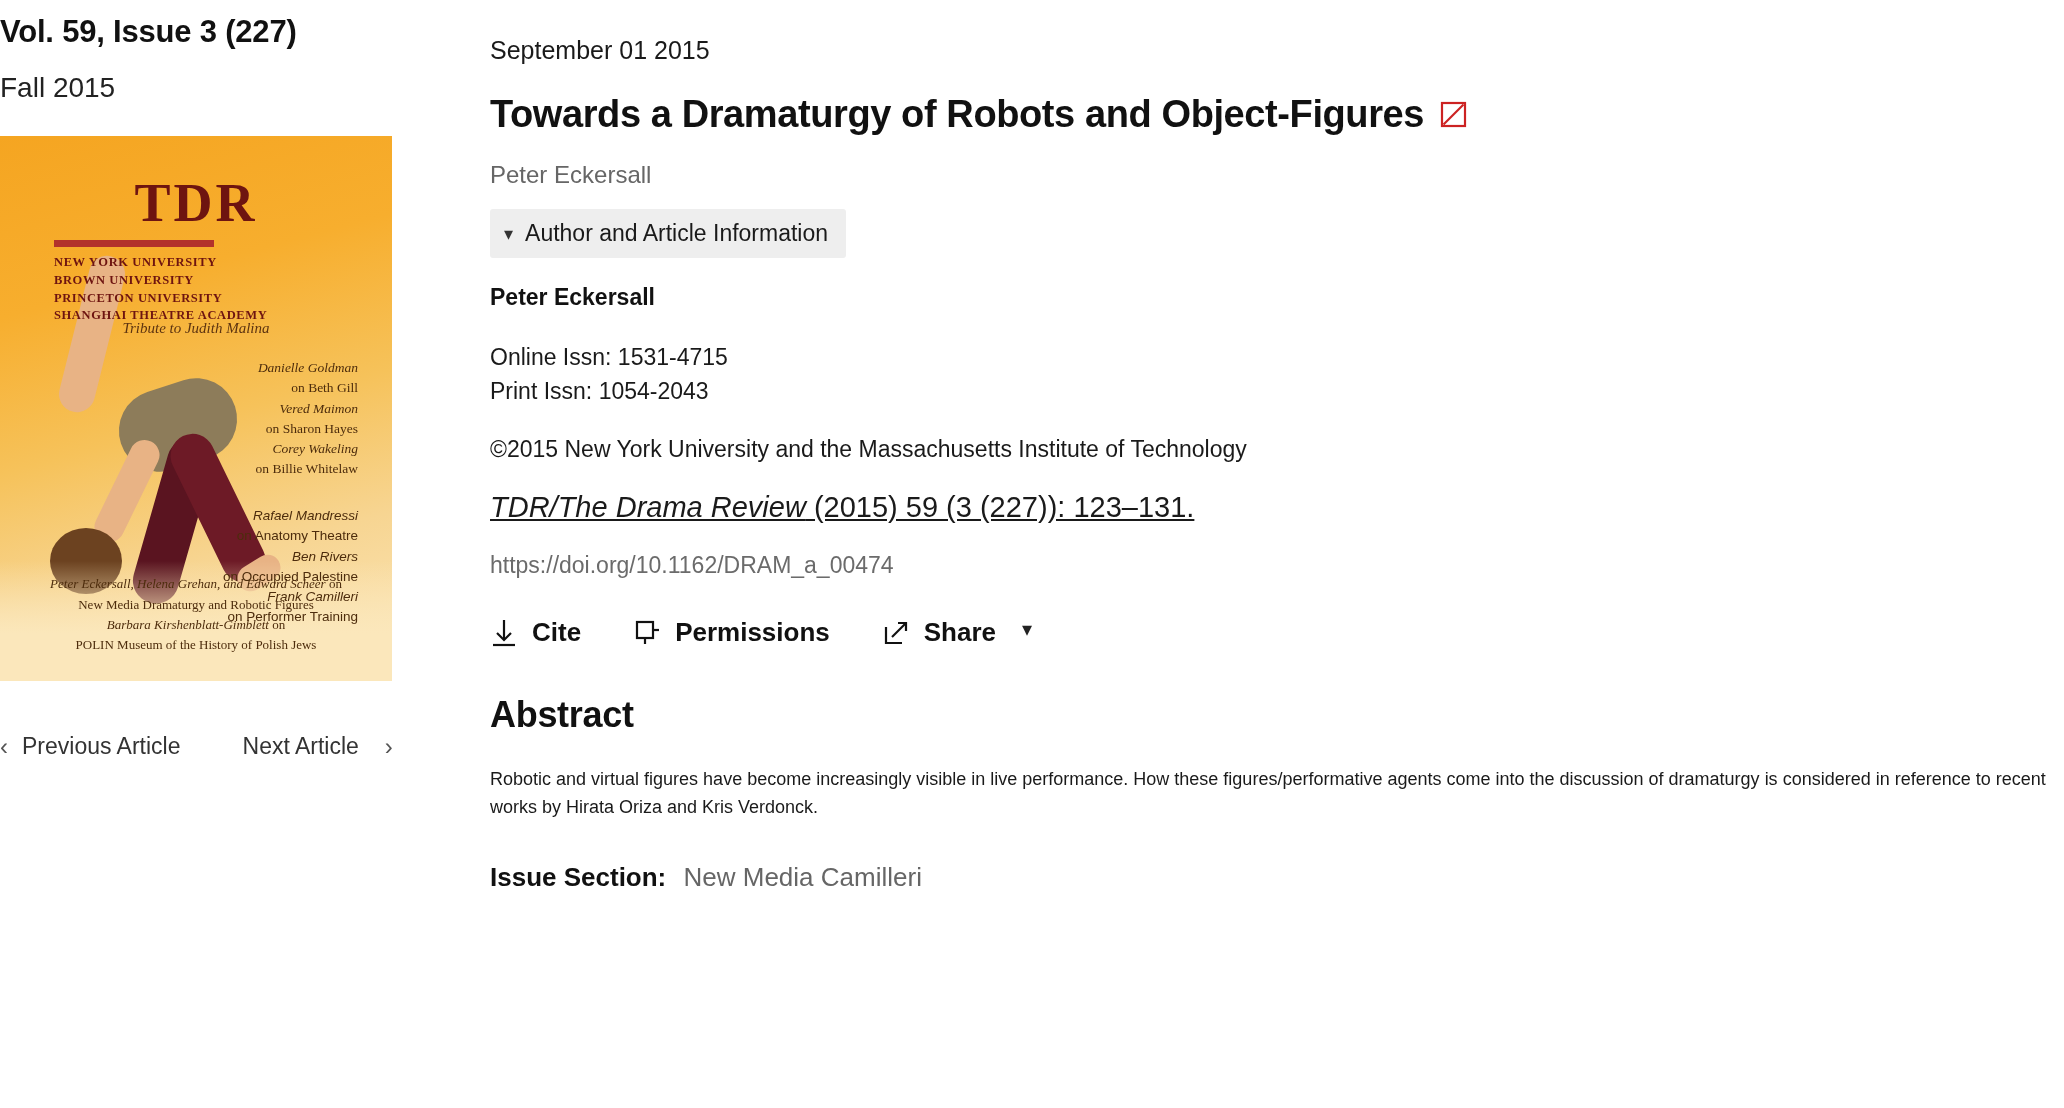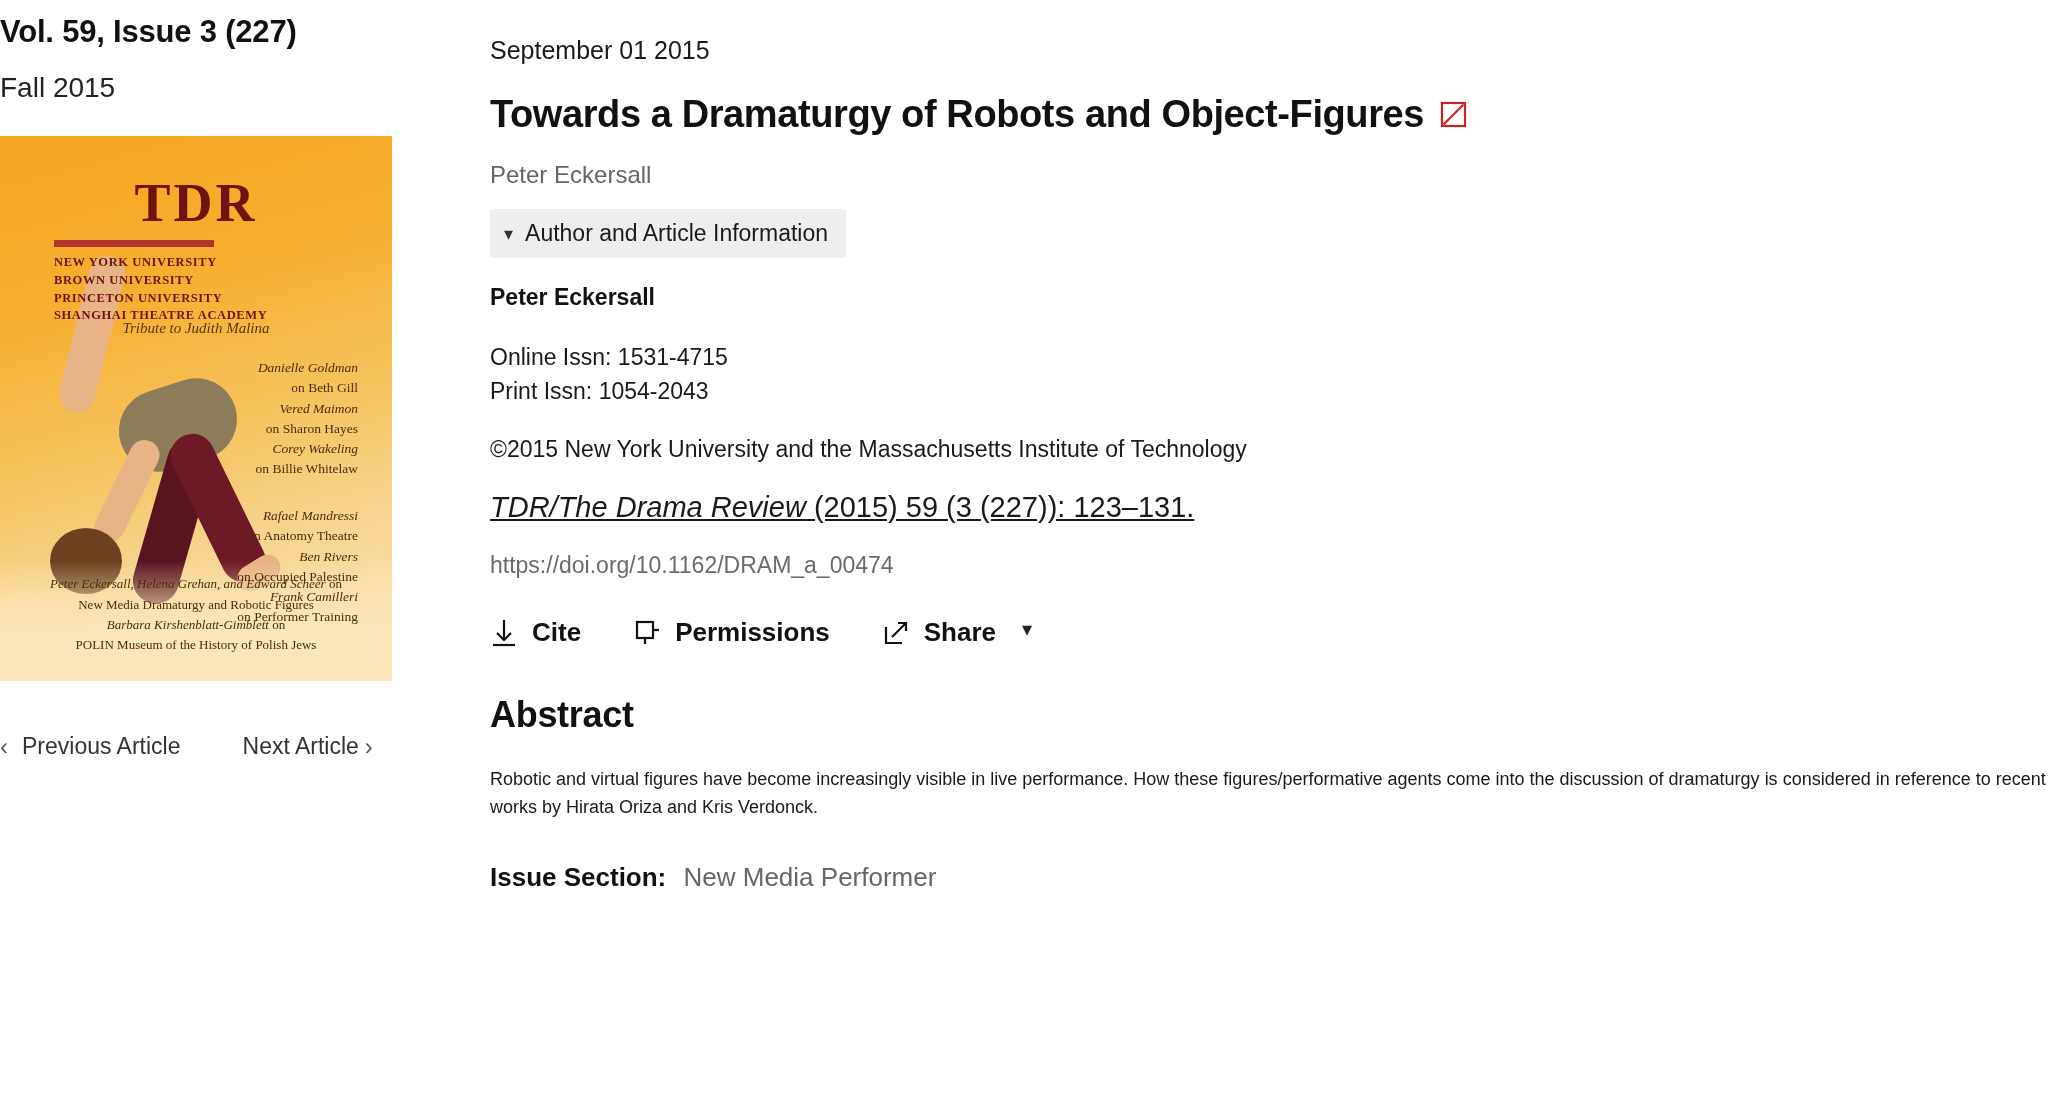--- a/index.html
+++ b/index.html
@@ -99,21 +99,21 @@
     line-height: 1.5;
     color: #4d2c0c;
   }
   .cover-list-right .nm { font-style: italic; }
   .cover-list-mid {
     position: absolute;
     top: 370px;
     right: 34px;
     width: 200px;
     text-align: right;
-    font-family: Liberation Serif, serif;
+    font-family: Liberation Sans, sans-serif;
     font-size: 13.5px;
     line-height: 1.5;
     color: #4d2c0c;
   }
   .cover-list-mid .nm { font-style: italic; }
   .cover-bottom {
     position: absolute;
     bottom: 26px; left: 26px; right: 26px;
     text-align: center;
     font-family: "Liberation Serif", serif;
@@ -184,21 +184,21 @@
     margin-top: 52px;
     font-size: 23px;
     color: #333;
   }
   .article-nav .chev {
     font-size: 24px;
     color: #555;
     line-height: 1;
   }
   .nav-prev { display: flex; align-items: center; gap: 14px; margin-right: 62px; cursor: pointer; }
-  .nav-next { display: flex; align-items: center; gap: 6px; cursor: pointer; }
+  .nav-next { display: flex; align-items: center; gap: 26px; cursor: pointer; }
 
   
   .content {
     flex: 1 1 auto;
     padding-left: 30px;
     padding-right: 11px;
     box-sizing: border-box;
   }
   .pub-date {
     font-size: 25px;
@@ -453,17 +453,17 @@
         <span>Share</span>
       </div>
       <span class="share-chev">▾</span>
     </div>
 
     <h2 class="abstract-h">Abstract</h2>
     <p class="abstract-p">Robotic and virtual figures have become increasingly visible in live performance. How these figures/performative agents come into the discussion of dramaturgy is considered in reference to recent works by Hirata Oriza and Kris Verdonck.</p>
 
     <div class="issue-section">
       <span class="lbl">Issue Section:</span>
-      <span class="val">New Media Performer</span>
+      <span class="val">New Media Camilleri</span>
     </div>
 
   </div>
 </div>
 
 </body></html>

